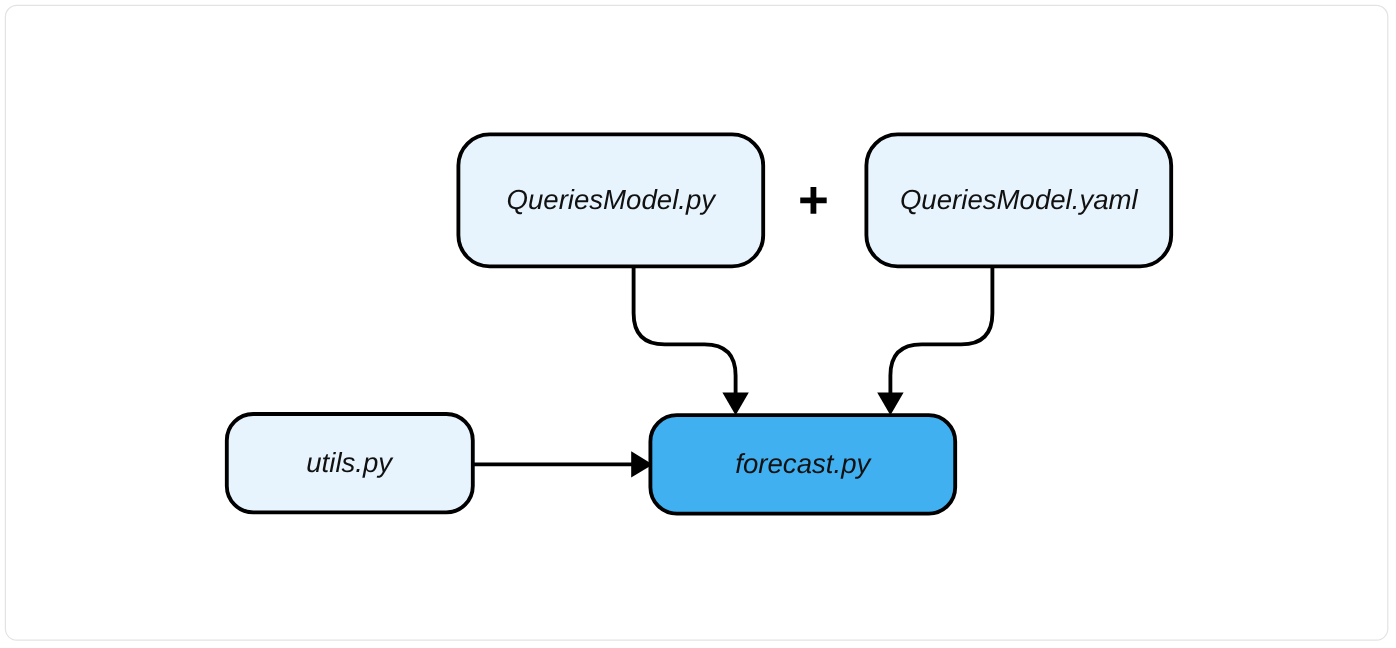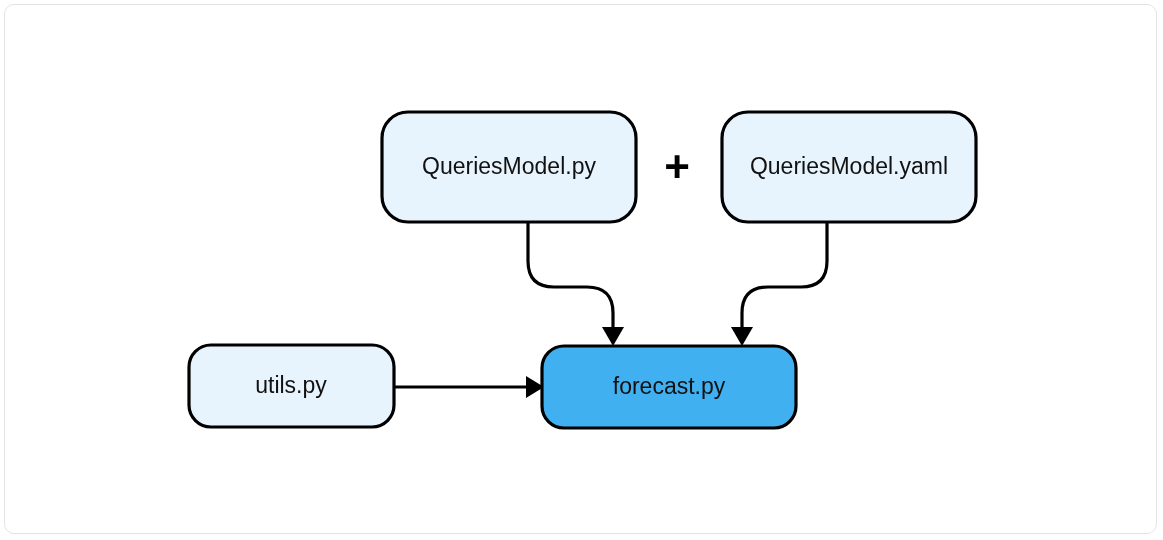--- a/index.html
+++ b/index.html
@@ -17,20 +17,21 @@
   #canvas-frame {
     position: absolute;
     left: 4px;
     top: 4px;
     width: 1153px;
     height: 530px;
     background: #ffffff;
     border: 1px solid #e3e3e3;
     border-radius: 10px;
     box-sizing: border-box;
+    font-style: italic;
   }
   #diagram-svg {
     position: absolute;
     left: 0;
     top: 0;
     width: 1153px;
     height: 530px;
     display: block;
   }
   .node-shape {

